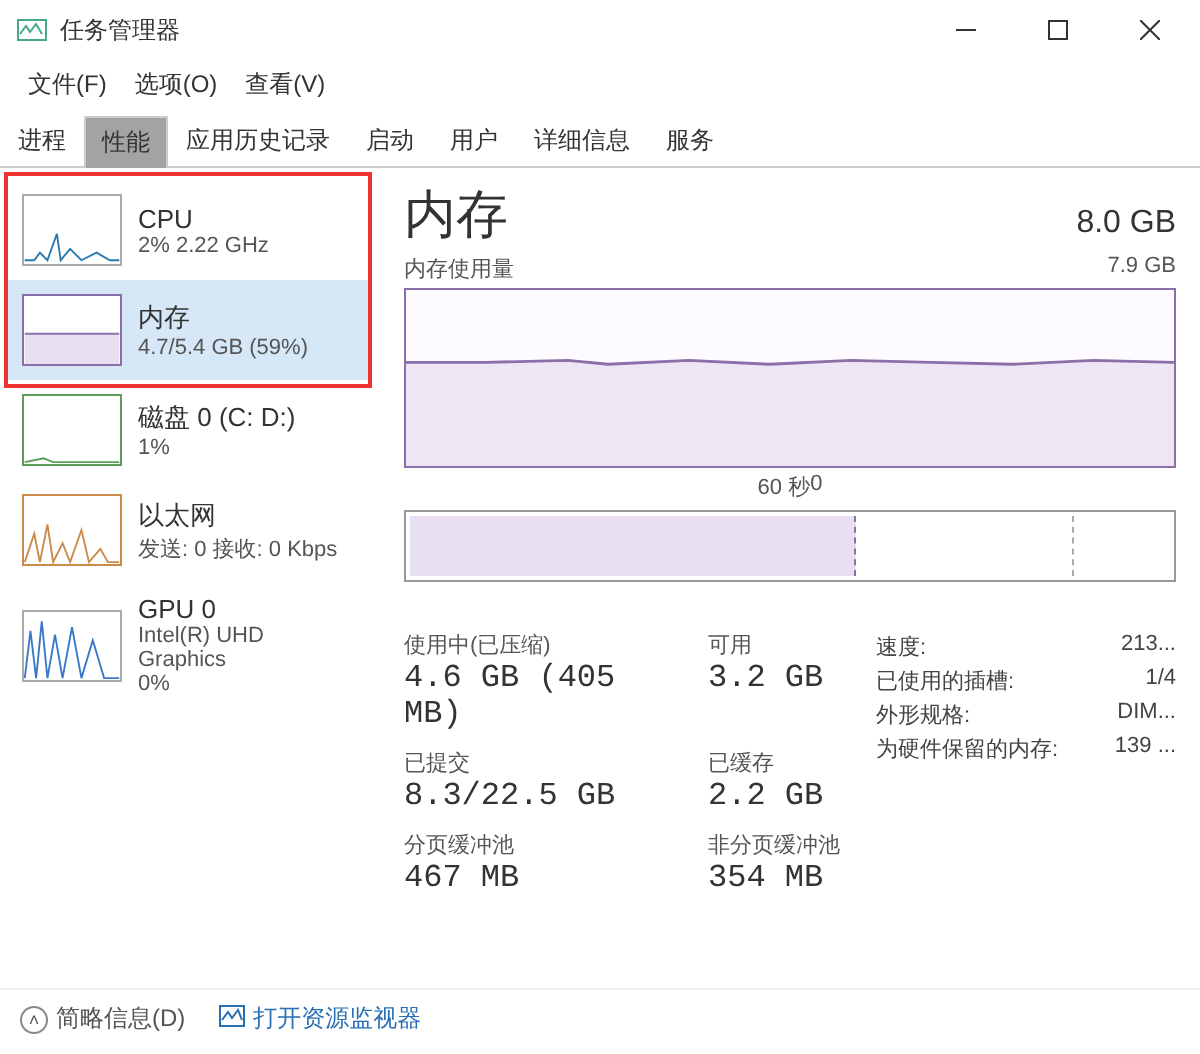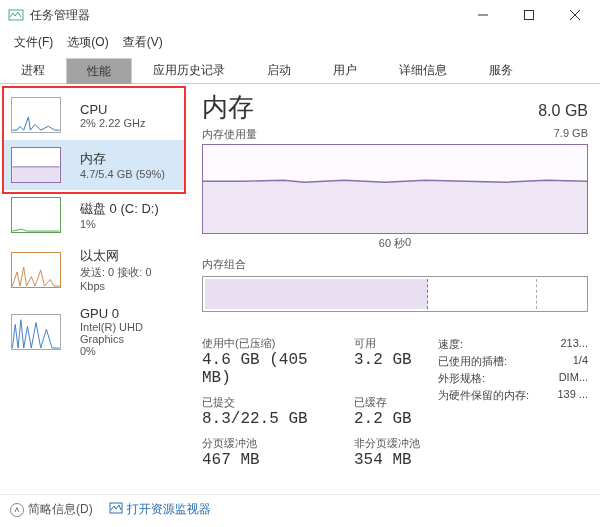--- a/index.html
+++ b/index.html
@@ -6,25 +6,25 @@
 body { background: #fff; width: 600px; height: 527px; overflow: hidden; font-size: 12px; color: #333; }
 .titlebar { display: flex; align-items: center; height: 30px; padding: 0 2px 0 8px; justify-content: flex-end; }
 .titlebar .icon { width: 16px; height: 16px; margin-right: 6px; }
 .titlebar .title { flex: 1; font-size: 12px; }
 .win-btns { display: flex; }
 .win-btn { width: 46px; height: 30px; display: flex; align-items: center; justify-content: center; cursor: pointer; }
 .win-btn svg { width: 10px; height: 10px; }
 .menubar { display: flex; gap: 2px; padding: 2px 8px; font-size: 12px; }
 .menubar .menu { padding: 2px 6px; cursor: pointer; }
 .tabs { display: flex; border-bottom: 1px solid #ccc; margin-top: 2px; font-size: 12px; }
-.tab { padding: 4px 20px; cursor: pointer; border: 1px solid transparent; border-bottom: none; }
+.tab { padding: 4px 8px; cursor: pointer; border: 1px solid transparent; border-bottom: none; }
 .tab.active { background: #a3a3a3; border-color: #ccc; position: relative; top: 1px; }
 .main { display: flex; height: 410px; }
 .sidebar { width: 190px; padding: 6px 4px; position: relative; }
-.side-item { display: flex; align-items: center; padding: 6px 6px; gap: 19px; cursor: pointer; border: 1px solid transparent; }
+.side-item { display: flex; align-items: center; padding: 6px 6px; gap: 8px; cursor: pointer; border: 1px solid transparent; }
 .side-item.selected { background: #d6e8f7; }
 .highlight-box { position: absolute; top: 2px; left: 2px; width: 184px; height: 108px; border: 2px solid #e33; pointer-events: none; }
 .thumb { width: 50px; height: 36px; border: 1px solid #aaa; background: #fff; flex-shrink: 0; }
 .thumb svg { width: 100%; height: 100%; display: block; }
 .side-text .t1 { font-size: 13px; }
 .side-text .t2 { font-size: 11px; color: #555; }
 .detail { flex: 1; padding: 6px 12px 0 12px; }
 .d-head { display: flex; justify-content: space-between; align-items: baseline; }
 .d-title { font-size: 26px; font-weight: 300; }
 .d-cap { font-size: 16px; }
@@ -173,21 +173,20 @@
       <svg viewBox="0 0 380 90" preserveAspectRatio="none">
         <path d="M0 37 L40 37 L80 36 L100 38 L140 36 L180 38 L220 36 L260 37 L300 38 L340 36 L380 37 L380 90 L0 90 Z" fill="#efe6f5"></path>
         <path d="M0 37 L40 37 L80 36 L100 38 L140 36 L180 38 L220 36 L260 37 L300 38 L340 36 L380 37" fill="none" stroke="#8b6fa8" stroke-width="1.5"></path>
       </svg>
     </div>
     <div class="axis-row">
       <span>60 秒</span>
       <span>0</span>
     </div>
 
-    <div class="comp-label">内存组合</div>
     <div class="comp-graph">
       <div class="seg" style="left:2px;width:58%;background:#e9dff2;border-right:1px dashed #8b6fa8"></div>
       <div class="seg" style="left:60%;width:27%;border-right:1px dashed #aaa"></div>
     </div>
 
     <div class="stats">
       <div class="stats-left">
         <div class="stat">
           <div class="lab">使用中(已压缩)</div>
           <div class="val">4.6 GB (405 MB)</div>

